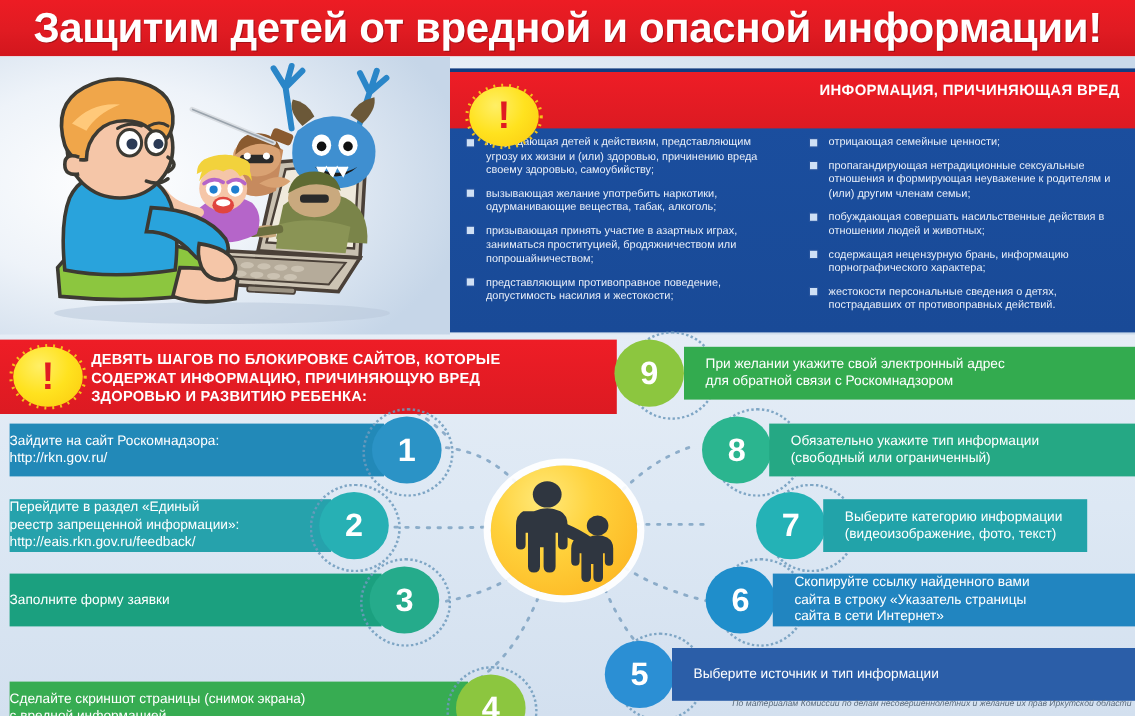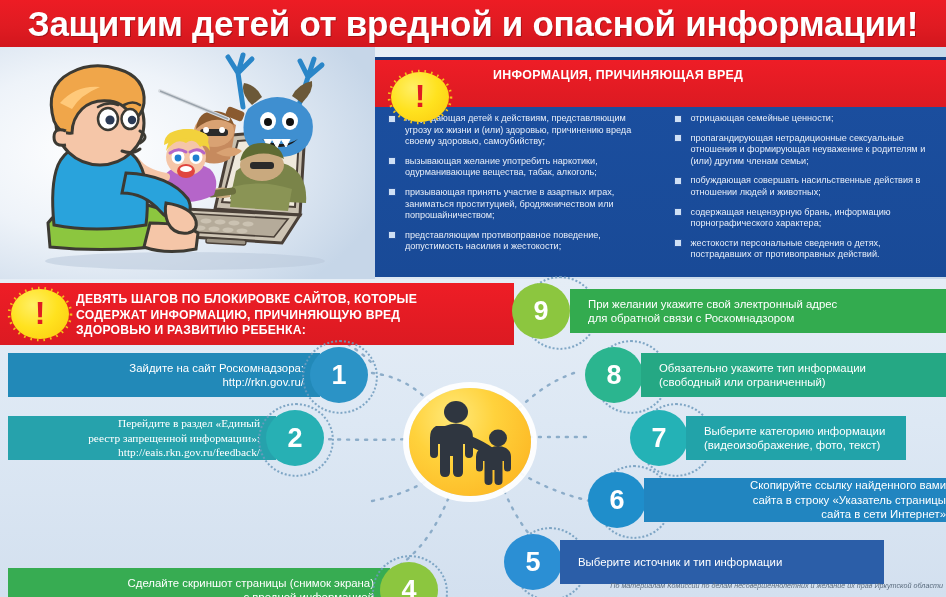--- a/index.html
+++ b/index.html
@@ -20,21 +20,21 @@
   
   .illus{position:absolute;left:0;top:47px;width:375px;height:232px;}
 
   
   .infopanel{position:absolute;left:375px;top:57px;width:571px;height:217px;
     background:linear-gradient(180deg,#1b4fa0 0%,#194a97 100%);
     border-top:3px solid #123d80;}
   .ip-head{position:absolute;left:0;top:0;width:571px;height:47px;
     background:linear-gradient(180deg,#ee1d26 0%,#dc1a22 100%);}
   .ip-head-text{position:absolute;left:118px;top:7px;width:440px;color:#fff;
-    font-size:12.4px;font-weight:bold;line-height:16px;letter-spacing:.3px;}
+    font-size:12.4px;font-weight:bold;line-height:16px;letter-spacing:.3px;text-align:right;}
   .ip-cols{position:absolute;left:0;top:49px;width:571px;height:166px;display:flex;}
   .ip-col{width:50%;padding:4px 10px 0 14px;box-sizing:border-box;}
   .ip-item{position:relative;padding-left:16px;margin-bottom:8px;color:#e8eef8;
     font-size:9.1px;line-height:11.6px;}
   .ip-item::before{content:"";position:absolute;left:0;top:2.5px;width:6px;height:6px;
     background:#cfe0f5;box-shadow:0 0 0 1px #27549e;}
 
   
   .warn{position:absolute;width:68px;height:58px;}
   .warn .ring{position:absolute;left:0;top:0;width:68px;height:58px;}
@@ -64,21 +64,21 @@
   .step{position:absolute;height:44px;}
   .step .bar{position:absolute;top:0;height:44px;box-sizing:border-box;
     display:flex;align-items:center;}
   .step .bar .txt{color:#fff;font-size:11.4px;line-height:14.4px;width:100%;}
   .step .circ{position:absolute;top:-6px;width:58px;height:56px;border-radius:50%;
     display:flex;align-items:center;justify-content:center;
     color:#fff;font-size:27px;font-weight:bold;}
   .dots{position:absolute;top:-13px;width:72px;height:70px;border-radius:50%;
     border:2px dotted #6f9bbd;opacity:.85;}
 
-  .ta-right{text-align:right;padding-right:16px;}
+  .ta-right{text-align:left;padding-right:16px;}
   .ta-left{text-align:left;padding-left:18px;}
 
   
   .connect{position:absolute;left:0;top:279px;width:946px;height:318px;pointer-events:none;}
 
   .footer-note{position:absolute;left:575px;top:581px;width:368px;text-align:right;
     color:#5a6b7d;font-size:7.2px;font-style:italic;line-height:10px;}
 </style>
 </head>
 <body>
@@ -306,66 +306,75 @@
     <div class="dots" style="left:8px;"></div>
     <div class="circ" style="background: rgb(43, 181, 143);">
         <span>8</span>
       </div>
     <div class="bar ta-left" style="left: 56px; width: 305px; background: rgb(37, 168, 132);">
       <div class="txt">Обязательно укажите тип информации<br>(свободный или ограниченный)</div>
     </div>
   </div>
 
   <div class="step" style="left:8px;top:416px;width:318px;">
-    <div class="bar ta-right" style="left: 0px; width: 268px; background: rgb(38, 162, 172); font-family: Liberation Serif, serif;">
+    <div class="bar ta-right" style="left: 0px; width: 268px; background: rgb(38, 162, 172);">
       <div class="txt">Перейдите в раздел «Единый<br>реестр запрещенной информации»:<br>http://eais.rkn.gov.ru/feedback/</div>
     </div>
     <div class="dots" style="left:250px;"></div>
     <div class="circ" style="left: 258px; background: rgb(39, 176, 180);">
         <span>2</span>
       </div>
   </div>
 
   <div class="step" style="left:630px;top:416px;width:316px;">
     <div class="dots" style="left:8px;"></div>
     <div class="circ" style="background: rgb(36, 178, 182);">
         <span>7</span>
       </div>
     <div class="bar ta-left" style="left: 56px; width: 220px; background: rgb(34, 163, 169);">
       <div class="txt">Выберите категорию информации<br>(видеоизображение, фото, текст)</div>
     </div>
   </div>
 
+  <div class="step" style="left:8px;top:478px;width:360px;">
+    <div class="bar ta-right" style="left: 0px; width: 310px; background: rgb(27, 160, 127);">
+      <div class="txt">Заполните форму заявки</div>
+    </div>
+    <div class="dots" style="left:292px;"></div>
+    <div class="circ" style="left: 300px; background: rgb(37, 171, 139);">
+        <span>3</span>
+      </div>
+  </div>
 
   <div class="step" style="left:588px;top:478px;width:358px;">
     <div class="dots" style="left:8px;"></div>
     <div class="circ" style="background: rgb(31, 142, 203);">
         <span>6</span>
       </div>
-    <div class="bar ta-left" style="left: 56px; width: 302px; background: rgb(33, 133, 192); text-align: right;">
+    <div class="bar ta-left" style="left: 56px; width: 302px; background: rgb(33, 133, 192);">
       <div class="txt">Скопируйте ссылку найденного вами<br>сайта в строку «Указатель страницы<br>сайта в сети Интернет»</div>
     </div>
   </div>
 
   <div class="step" style="left:8px;top:568px;width:432px;">
     <div class="bar ta-right" style="left: 0px; width: 382px; background: rgb(55, 172, 82);">
       <div class="txt">Сделайте скриншот страницы (снимок экрана)<br>с вредной информацией</div>
     </div>
     <div class="dots" style="left:364px;"></div>
     <div class="circ" style="left: 372px; background: rgb(140, 198, 63);">
         <span>4</span>
       </div>
   </div>
 
   <div class="step" style="left:504px;top:540px;width:442px;">
     <div class="dots" style="left:8px;"></div>
     <div class="circ" style="background: rgb(43, 143, 212);">
         <span>5</span>
       </div>
-    <div class="bar ta-left" style="left: 56px; width: 324px; background: rgb(43, 94, 168);">
+    <div class="bar ta-left" style="left: 56px; width: 386px; background: rgb(43, 94, 168);">
       <div class="txt">Выберите источник и тип информации</div>
     </div>
   </div>
 
   <div class="pictogram">
     <div class="picto-bg"></div>
     <svg viewBox="0 0 122 108" width="122" height="108" style="position:absolute;left:0;top:0;">
       <g fill="#2f3640">
         <ellipse cx="47" cy="24" rx="12" ry="11"></ellipse>
         <path d="M36 38 q11 -5 22 0 q6 3 6 12 l0 16 q0 4 -4 4 q-4 0 -4 -4 l0 -10 l-2 0 l0 28 q0 5 -5 5 q-5 0 -5 -5 l0 -16 l-3 0 l0 16 q0 5 -5 5 q-5 0 -5 -5 l0 -28 l-2 0 l0 10 q0 4 -4 4 q-4 0 -4 -4 l0 -16 q0 -9 6 -12 Z"></path>

